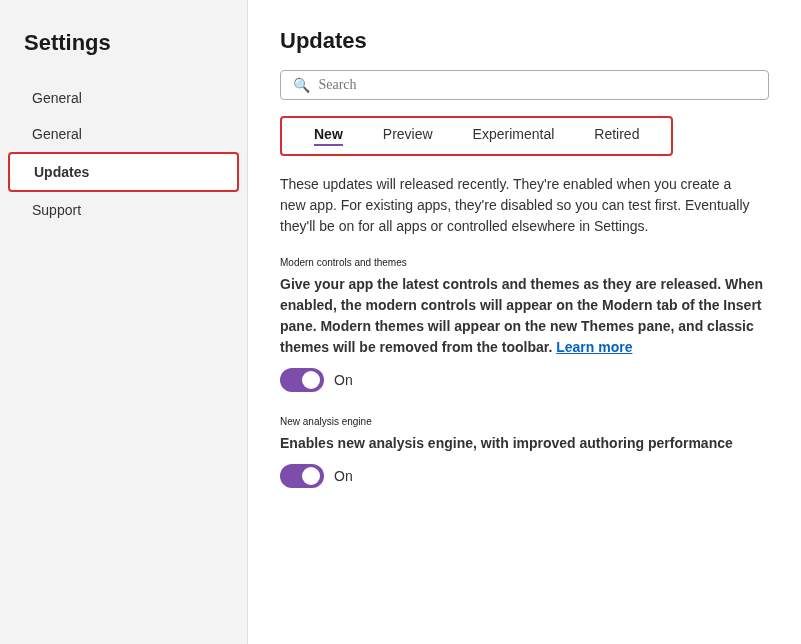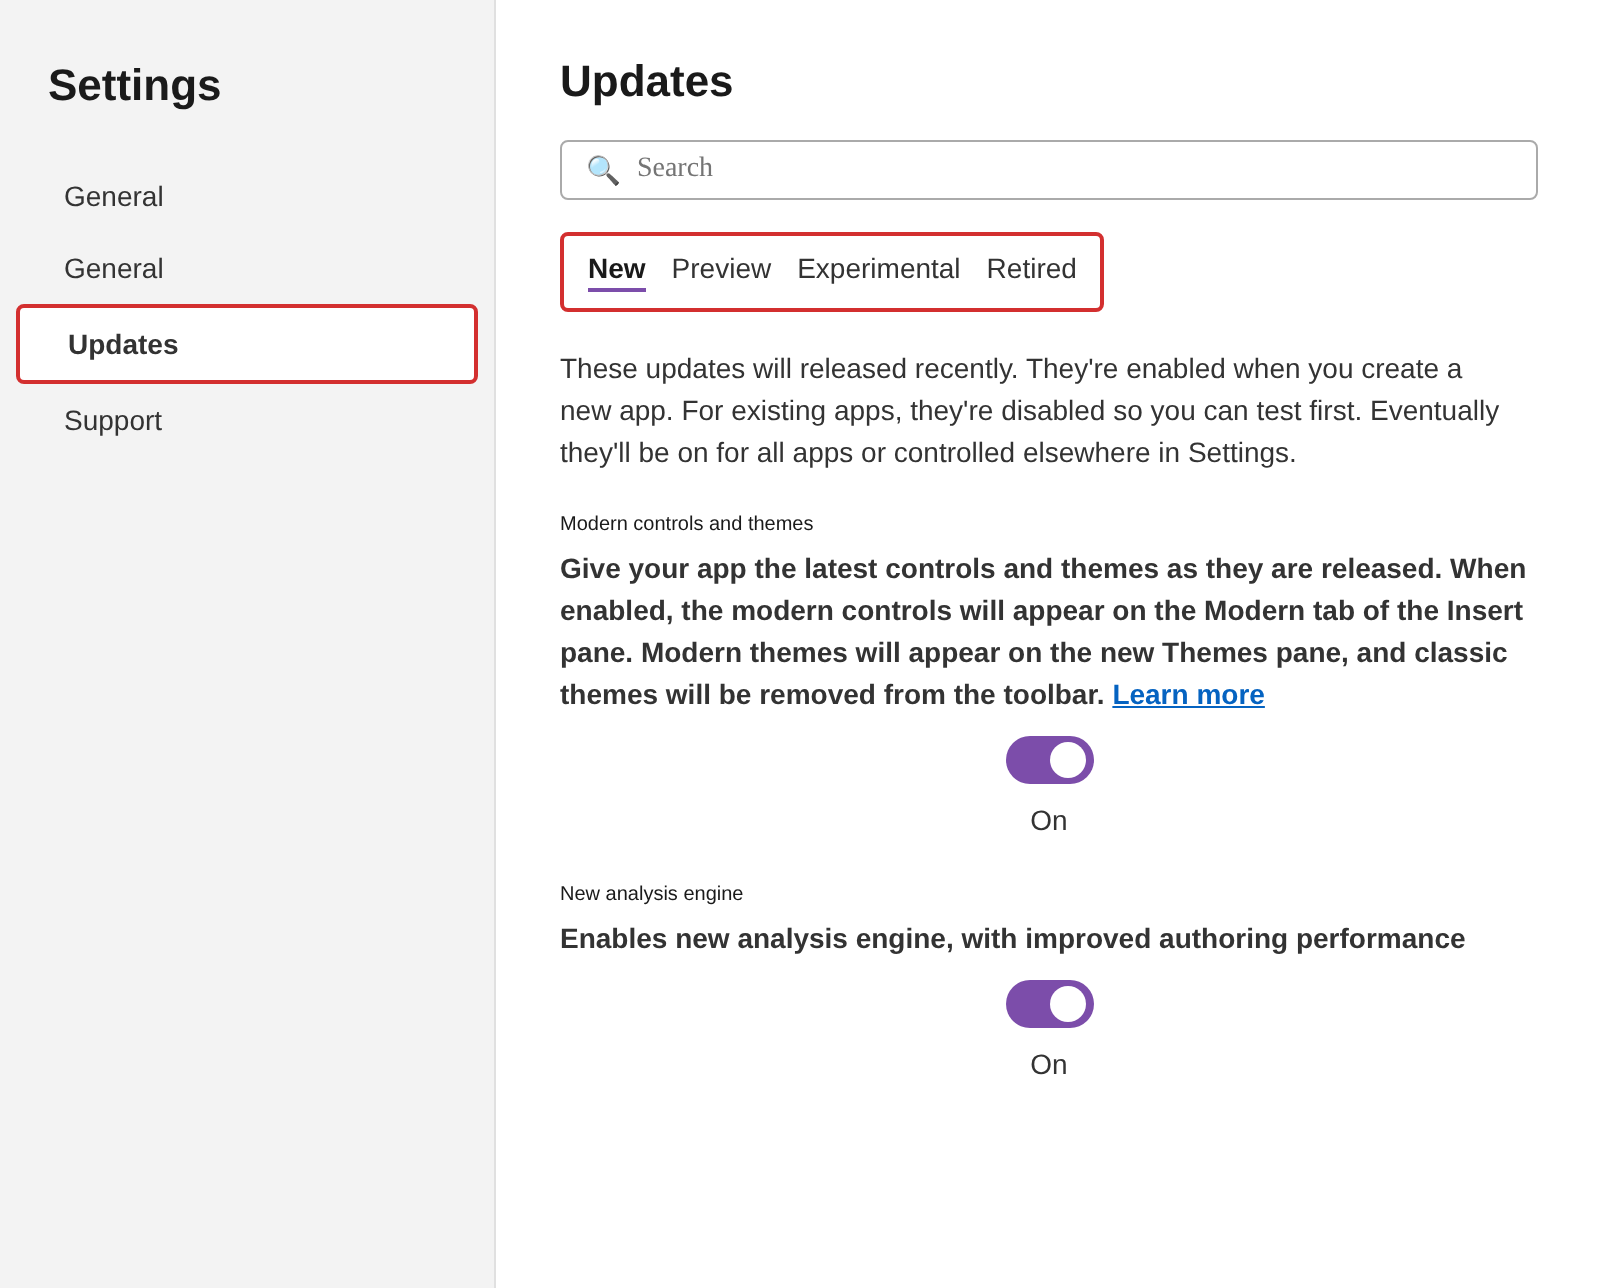--- a/index.html
+++ b/index.html
@@ -79,24 +79,24 @@
       flex: 1;
       font-size: 14px;
       color: #333;
       background: transparent;
       font-family: Liberation Serif, serif;
     }
 
     
     .tabs {
       display: flex;
-      gap: 13px;
+      gap: 40px;
       border: 2px solid #d32f2f;
       border-radius: 4px;
-      padding: 8px 12px;
+      padding: 8px 32px;
       margin-bottom: 18px;
       width: fit-content;
       text-align: center;
     }
     .tab {
       font-size: 14px;
       cursor: pointer;
       color: #333;
       padding-bottom: 2px;
     }
@@ -138,21 +138,20 @@
       text-decoration: underline;
       cursor: pointer;
     }
 
     
     .toggle-row {
       display: flex;
       align-items: center;
       gap: 10px;
       margin-top: 10px;
-      flex-direction: column;
     }
     .toggle {
       width: 44px;
       height: 24px;
       background: #7c4daa;
       border-radius: 12px;
       position: relative;
       cursor: pointer;
       flex-shrink: 0;
     }

